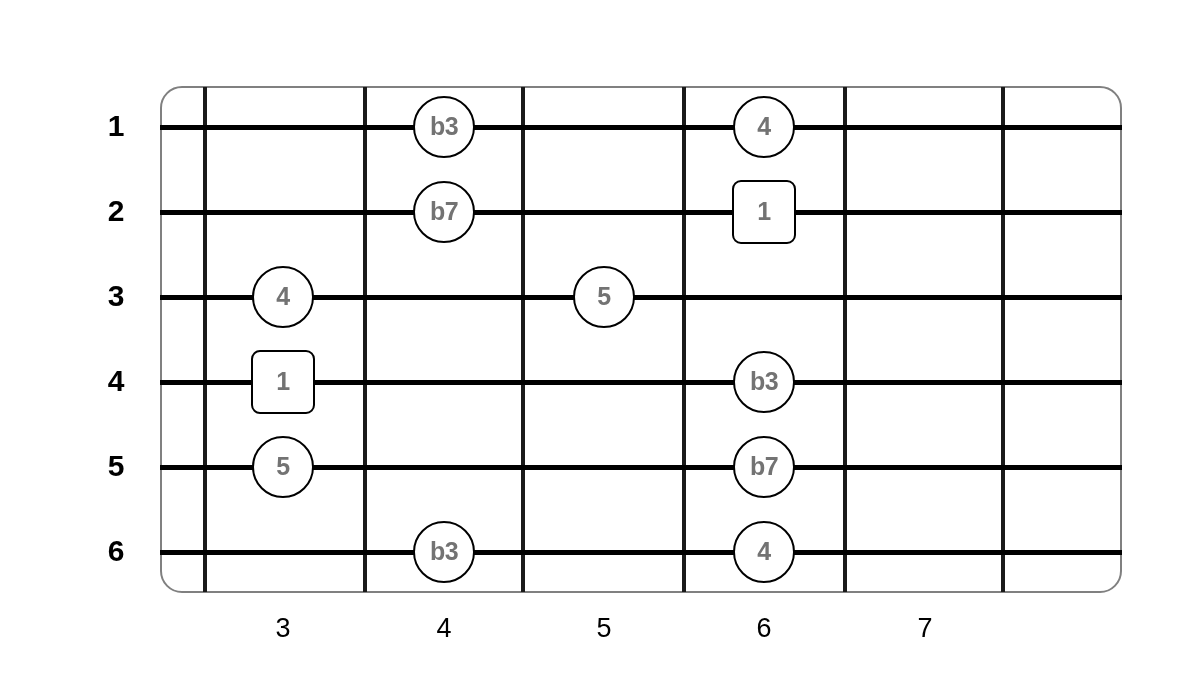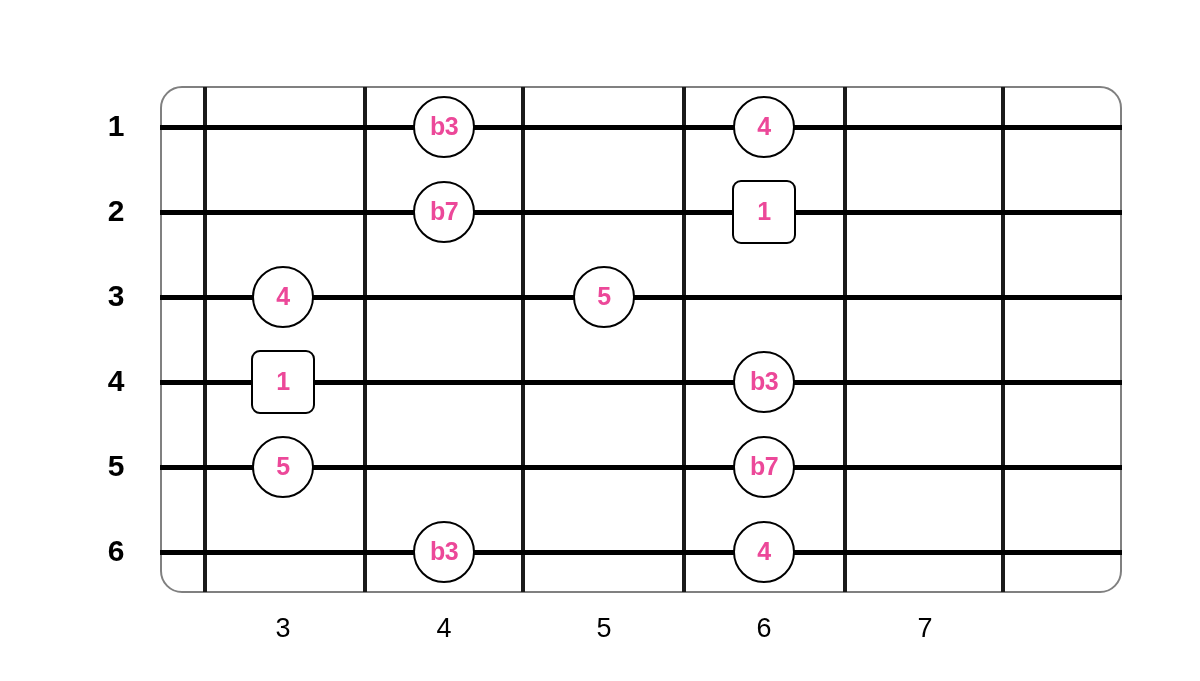--- a/index.html
+++ b/index.html
@@ -80,21 +80,21 @@
   .marker {
     position: absolute;
     display: flex;
     align-items: center;
     justify-content: center;
     background: #ffffff;
     border: 2px solid #000000;
     box-sizing: border-box;
     font-family: "Liberation Sans", sans-serif;
     font-weight: bold;
-    color: #ec4899;
+    color: #737373;
     z-index: 5;
   }
   .marker.circle {
     width: 62px;
     height: 62px;
     border-radius: 50%;
     font-size: 25px;
   }
   .marker.square {
     width: 64px;

